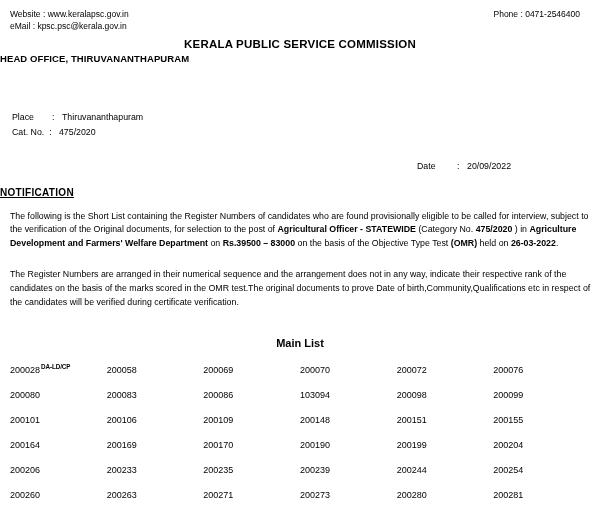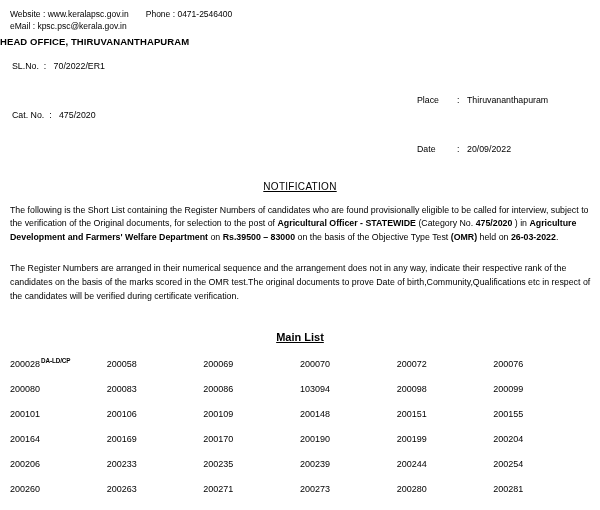--- a/index.html
+++ b/index.html
@@ -18,20 +18,21 @@
     position: relative;
     width: 600px;
     height: 510px;
     padding: 0;
     box-sizing: border-box;
   }
 
   
   .topbar {
     display: flex;
+    justify-content: space-between;
     align-items: flex-start;
     padding: 8px 14px 0 10px;
     font-size: 8.5px;
     line-height: 1.45;
   }
   .topbar .left {
     white-space: nowrap;
   }
   .topbar .right {
     white-space: nowrap;
@@ -83,45 +84,43 @@
   .meta-right .colon {
     width: 10px;
     display: inline-block;
   }
   .bold {
     font-weight: bold;
   }
 
   
   .notif {
-    text-align: center;
-    font-weight: normal;
+    font-weight: bold;
     font-size: 10px;
     text-decoration: underline;
-    margin-top: 24px;
+    margin-top: 13px;
     letter-spacing: 0.3px;
   }
 
   
   .para {
     font-size: 8.8px;
     line-height: 1.55;
     text-align: left;
     margin: 12px 7px 0 10px;
   }
   .para2 {
     margin-top: 18px;
   }
 
   
   .mainlist-title {
     text-align: center;
     font-weight: bold;
     font-size: 11px;
-    text-decoration: underline;
     margin-top: 28px;
   }
   .grid {
     margin: 14px 10px 0 10px;
     display: grid;
     grid-template-columns: repeat(6, 1fr);
     row-gap: 13px;
     font-size: 9px;
   }
   .cell {
@@ -141,29 +140,25 @@
 <div class="page">
 
   <div class="topbar">
     <div class="left">
       <div>Website : www.keralapsc.gov.in</div>
       <div>eMail : kpsc.psc@kerala.gov.in</div>
     </div>
     <div class="right">Phone : 0471-2546400</div>
   </div>
 
+  <div class="org">KERALA PUBLIC SERVICE COMMISSION</div>
   <div class="office">HEAD OFFICE, THIRUVANANTHAPURAM</div>
 
   <div class="meta">
     <div class="meta-row">
-      <div class="meta-left">
-        <span>SL.No.</span>
-        <span>&nbsp;:&nbsp;&nbsp;</span>
-        <span>70/2022/ER1</span>
-      </div>
       <div class="meta-right">
         <span class="lbl">Place</span>
         <span class="colon">:</span>
         <span>Thiruvananthapuram</span>
       </div>
     </div>
     <div class="meta-row">
       <div class="meta-left">
         <span>Cat. No.</span>
         <span>&nbsp;:&nbsp;&nbsp;</span>

